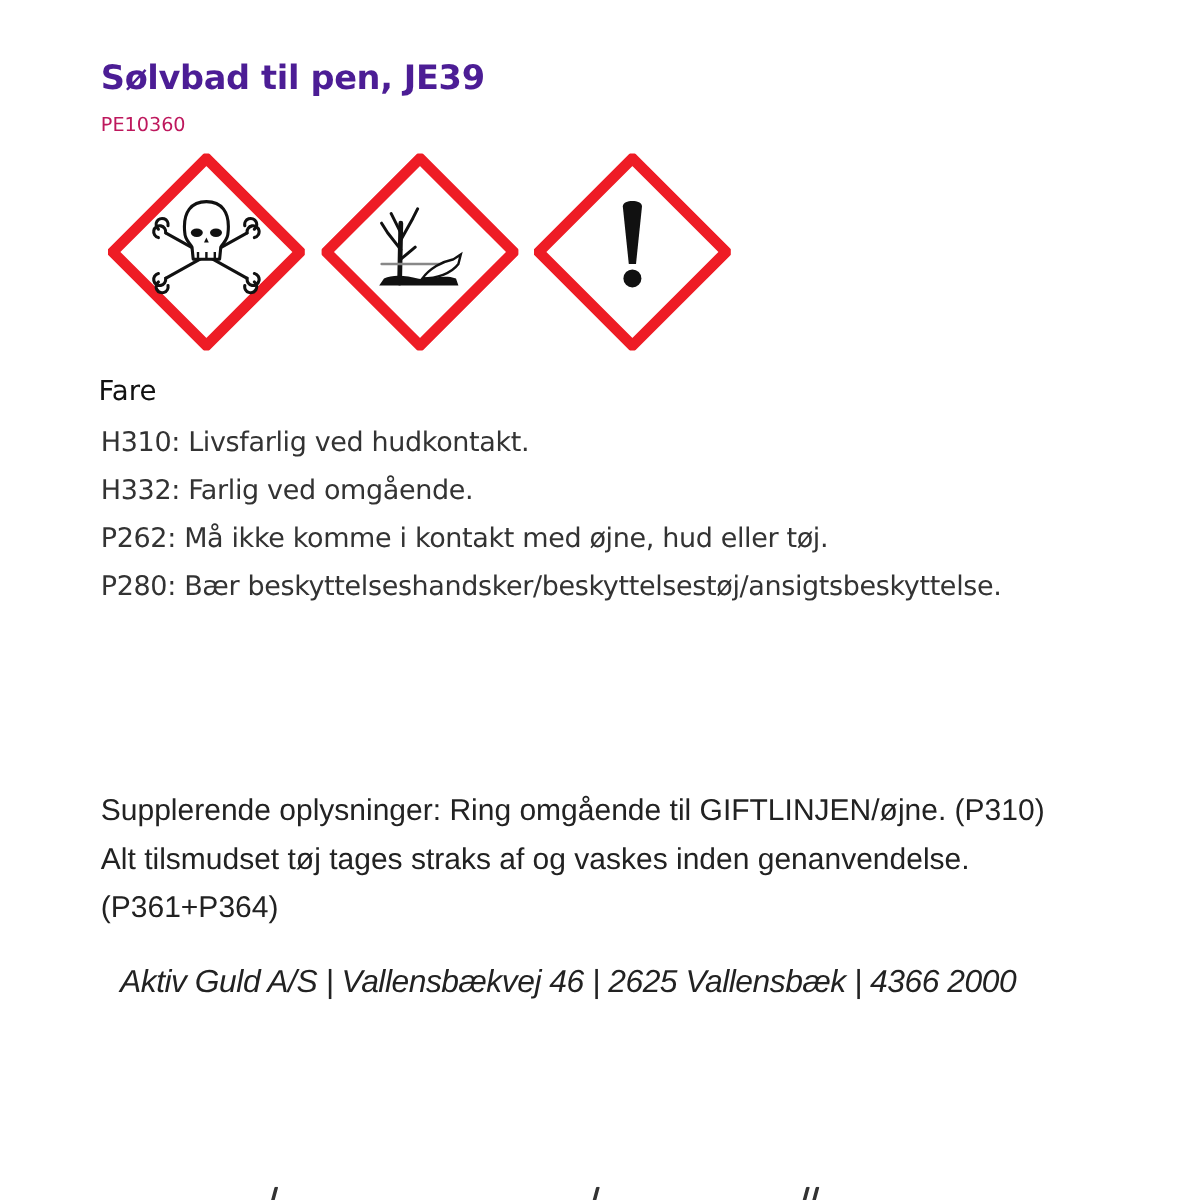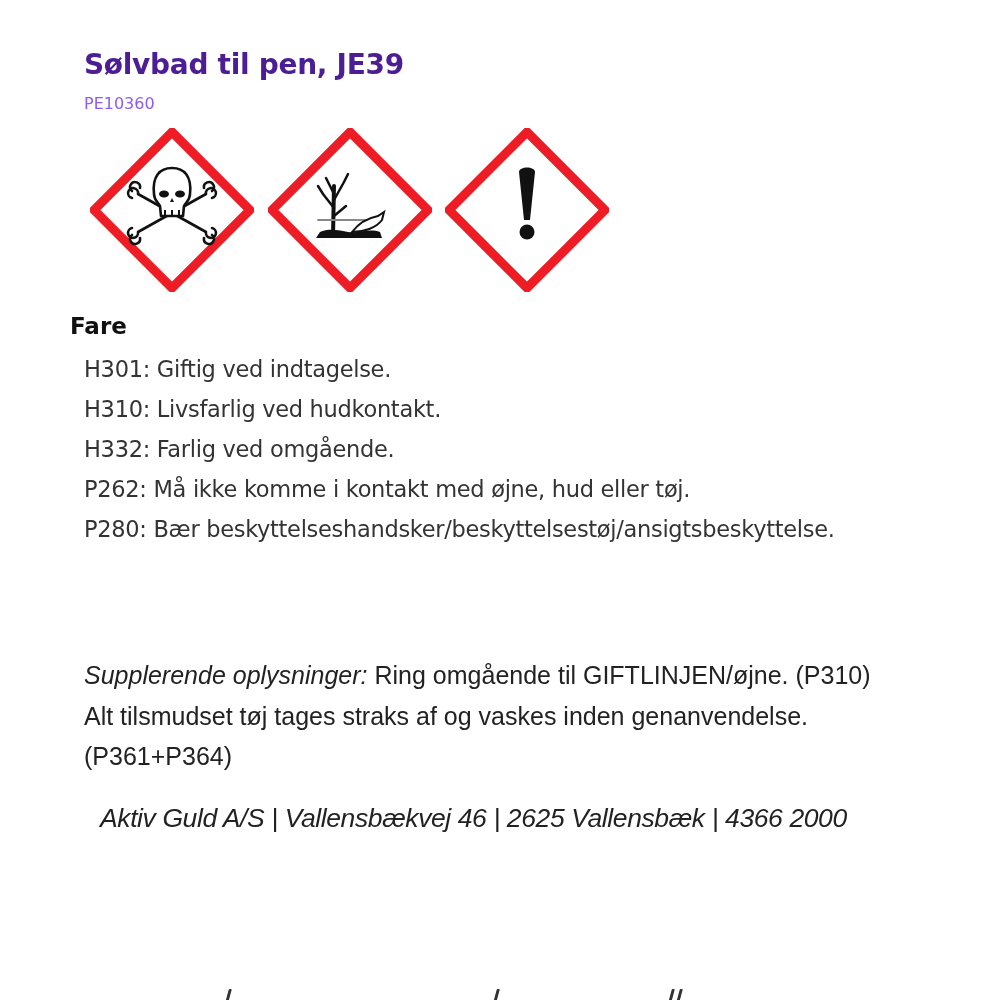--- a/index.html
+++ b/index.html
@@ -8,39 +8,39 @@
       font-family: "DejaVu Sans", sans-serif; color: #222222;
     }
     .label { position: absolute; left: 42px; top: 0; width: 940px; }
     .title {
       position: absolute; left: 42px; top: 48px;
       font-size: 28px; font-weight: bold; color: #4c1d95; letter-spacing: -0.3px;
       white-space: nowrap;
     }
     .code {
       position: absolute; left: 42px; top: 94px;
-      font-size: 16px; color: #8b5cf6; white-space: nowrap;
+      font-size: 16px; color: #be185d; white-space: nowrap;
     }
     .pictos { position: absolute; left: 48px; top: 128px; height: 164px; width: 540px; }
     .picto { position: absolute; top: 0; width: 164px; height: 164px; }
     .picto svg { width: 164px; height: 164px; display: block; }
     .signal {
-      position: absolute; left: 28px; top: 313px;
-      font-size: 23px; font-weight: bold; color: #111111; white-space: nowrap;
+      position: absolute; left: 40px; top: 313px;
+      font-size: 23px; font-weight: normal; color: #111111; white-space: nowrap;
     }
     .statements { position: absolute; left: 42px; top: 351px; margin: 0; padding: 0; list-style: none; }
     .statements li {
       height: 40px; line-height: 36px; font-size: 22.5px; color: #333333; white-space: nowrap;
       letter-spacing: -0.3px;
     }
     .supp {
       position: absolute; left: 42px; top: 655px; width: 920px;
       font-family: "Liberation Sans", sans-serif; font-size: 25px; line-height: 40.5px; color: #222222;
     }
-    .supp .supp-label { font-style: italic; }
+    .supp .supp-label { }
     .supp .line { display: block; white-space: nowrap; }
     .company {
       position: absolute; left: 58px; top: 803px;
       font-family: "Liberation Sans", sans-serif; font-style: italic; font-size: 26.5px;
       color: #222222; white-space: nowrap; letter-spacing: -0.4px;
     }
     .clipped-line {
       position: absolute; left: 0; top: 989px; width: 1000px; height: 11px; overflow: hidden;
     }
     .clipped-line span {
@@ -105,21 +105,20 @@
         <polygon points="82,4 160,82 82,160 4,82" fill="#fff" stroke="#ee1c25" stroke-width="9"></polygon>
         <path d="M74,44 C74,38 90,38 90,44 L85,92 L79,92 Z" fill="#111"></path>
         <circle cx="82" cy="104" r="7.5" fill="#111"></circle>
       </svg>
     </div>
   </div>
 
   <div class="signal">Fare</div>
 
   <ul class="statements">
-    <li>H301: Giftig ved indtagelse.</li>
     <li>H310: Livsfarlig ved hudkontakt.</li>
     <li>H332: Farlig ved omgående.</li>
     <li>P262: Må ikke komme i kontakt med øjne, hud eller tøj.</li>
     <li>P280: Bær beskyttelseshandsker/beskyttelsestøj/ansigtsbeskyttelse.</li>
   </ul>
 
   <div class="supp">
     <span class="line"><span class="supp-label">Supplerende oplysninger:</span><span> Ring omgående til GIFTLINJEN/øjne. (P310)</span></span>
     <span class="line">Alt tilsmudset tøj tages straks af og vaskes inden genanvendelse.</span>
     <span class="line">(P361+P364)</span>

